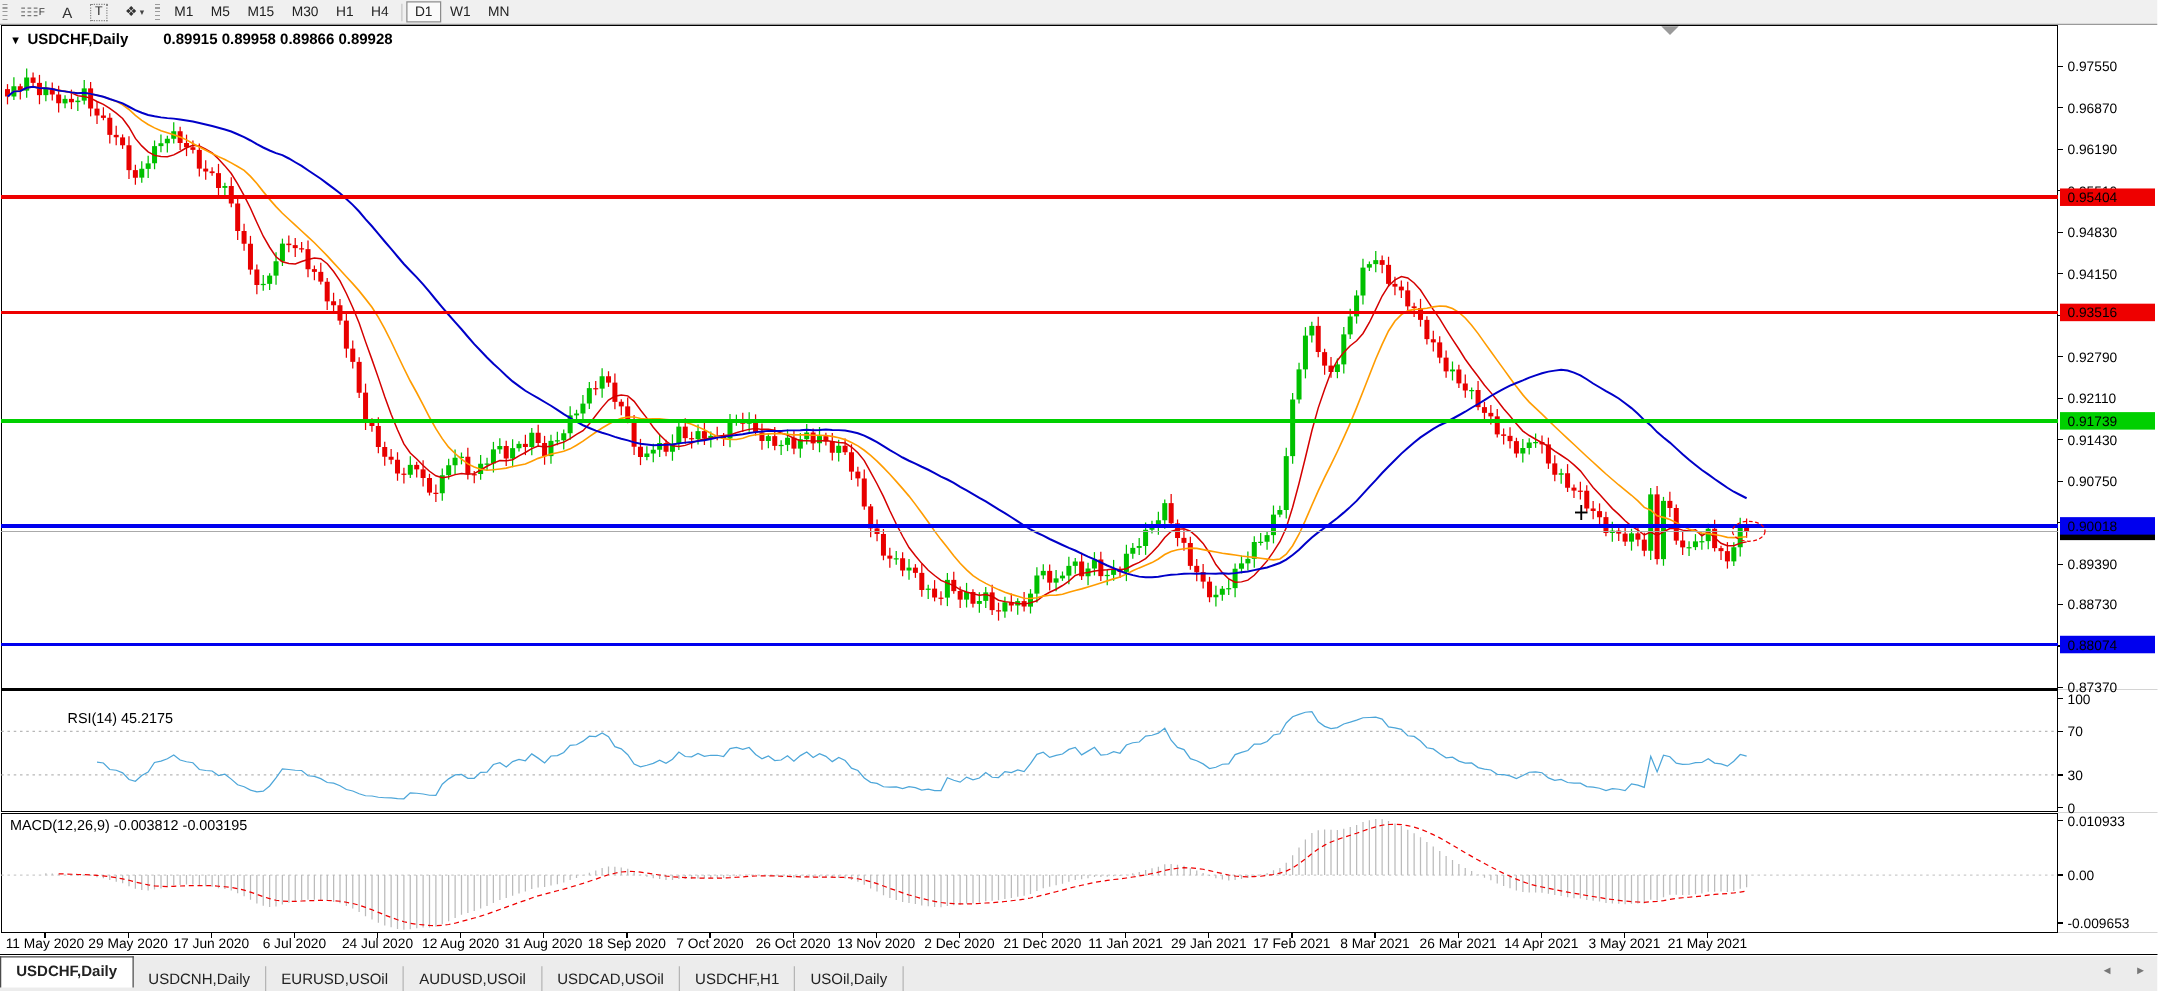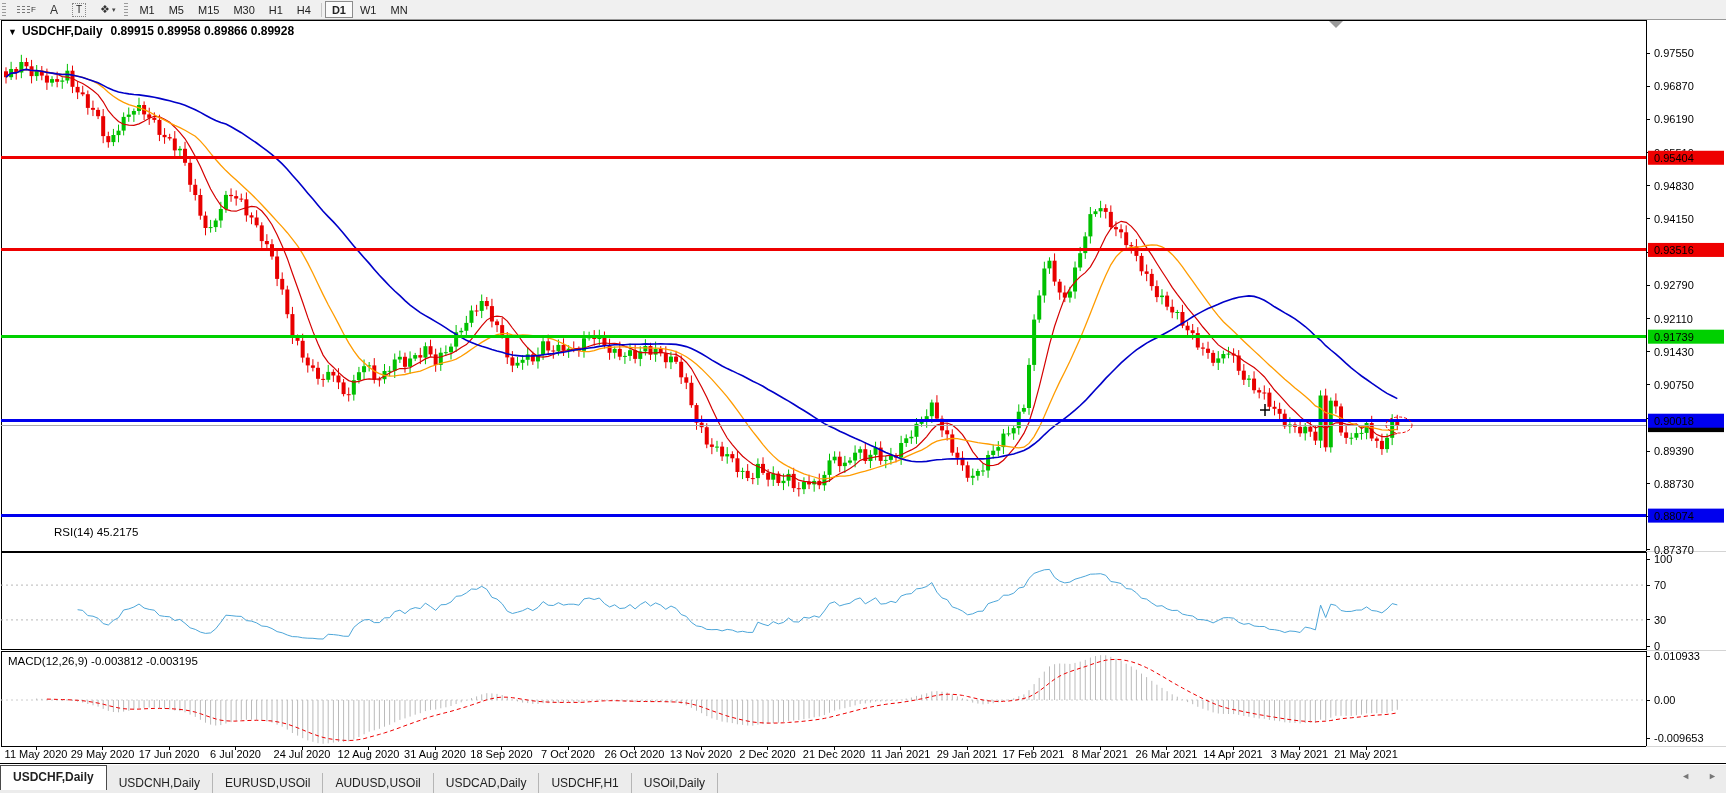--- a/index.html
+++ b/index.html
@@ -7,34 +7,34 @@
        font-family:"Liberation Sans",sans-serif;}
   svg text{font-family:"Liberation Sans",sans-serif;fill:#000;}
   
   .toolbar{position:absolute;left:0;top:0;width:1726px;height:19px;background:#f0f0f0;
            border-bottom:1px solid #9a9a9a;display:flex;align-items:center;z-index:5;}
   .grip{width:4px;height:13px;margin:0 4px 0 2px;
         background:repeating-linear-gradient(to bottom,#9a9a9a 0 1px,transparent 1px 3px);}
   .toolbtn{height:17px;min-width:20px;border:1px solid transparent;background:transparent;
            font-size:11px;color:#222;display:flex;align-items:center;justify-content:center;
            padding:0 6px;box-sizing:border-box;cursor:default;}
-  .toolbtn.pressed{background:#fafafa;border:1px solid #8c8c8c;font-weight:bold;}
+  .toolbtn.pressed{background:#fafafa;border:1px solid #8c8c8c;}
   .tsep{width:1px;height:14px;background:#c6c6c6;margin:0 3px;}
   .fibo-lines{display:inline-block;width:13px;height:10px;position:relative;margin-right:1px;}
   .fibo-lines i{position:absolute;left:0;right:0;height:0;border-top:1px dashed #777;}
   .fibo-lines i:nth-child(1){top:1px}.fibo-lines i:nth-child(2){top:4px}.fibo-lines i:nth-child(3){top:7px}
   .fibo-f{font-size:8px;color:#333;}
   .t-boxed{border:1px dotted #888;padding:0 3px;font-size:10px;line-height:12px;}
   .a-glyph{font-size:12px;color:#333;}
   .arrow-glyph{font-size:11px;color:#333;}
   .caret{font-size:7px;color:#444;margin-left:2px;}
   
   .chart-title{position:absolute;left:8px;top:24px;font-size:12px;font-weight:bold;color:#000;z-index:4;}
   .chart-title .tri{font-size:9px;margin-right:5px;}
-  .chart-title .ohlc{margin-left:8px;}
+  .chart-title .ohlc{margin-left:28px;}
   .pane-label{position:absolute;left:8px;font-size:11.5px;color:#000;z-index:4;}
   
   .tabbar{position:absolute;left:0;top:765px;width:1726px;height:28px;background:#ececec;
           display:flex;align-items:flex-start;z-index:5;font-size:12px;}
   .tab{padding:3px 12px 4px;color:#222;white-space:nowrap;border-right:1px solid #b5b5b5;margin-top:8px;cursor:default;}
   .tab.active{background:#fff;border:1px solid #4a4a4a;border-bottom:none;font-weight:bold;margin-top:0;
               padding:4px 12px 6px;}
   .tab-arrows{margin-left:auto;display:flex;align-items:center;height:22px;}
   .tab-arrow{color:#777;font-size:9px;padding:0 9px;cursor:default;}
 </style>
@@ -1026,28 +1026,28 @@
   <span class="tsep"></span>
   <span class="toolbtn pressed">D1</span>
   <span class="toolbtn">W1</span>
   <span class="toolbtn">MN</span>
 </div>
 
 <div class="chart-title">
   <span class="tri">▼</span><span>USDCHF,Daily</span><span class="ohlc">0.89915 0.89958 0.89866 0.89928</span>
 </div>
 
-<div class="pane-label" style="top:526px;padding-left:46px;">RSI(14) 45.2175</div>
+<div class="pane-label" style="top:569px;padding-left:46px;">RSI(14) 45.2175</div>
 <div class="pane-label" style="top:655px;">MACD(12,26,9) -0.003812 -0.003195</div>
 
 <div class="tabbar">
   <div class="tab active">USDCHF,Daily</div>
   <div class="tab">USDCNH,Daily</div>
   <div class="tab">EURUSD,USOil</div>
   <div class="tab">AUDUSD,USOil</div>
-  <div class="tab">USDCAD,Daily</div>
+  <div class="tab">USDCAD,USOil</div>
   <div class="tab">USDCHF,H1</div>
   <div class="tab">USOil,Daily</div>
   <div class="tab-arrows">
     <span class="tab-arrow">◄</span>
     <span class="tab-arrow">►</span>
   </div>
 </div>
 
 </body></html>

